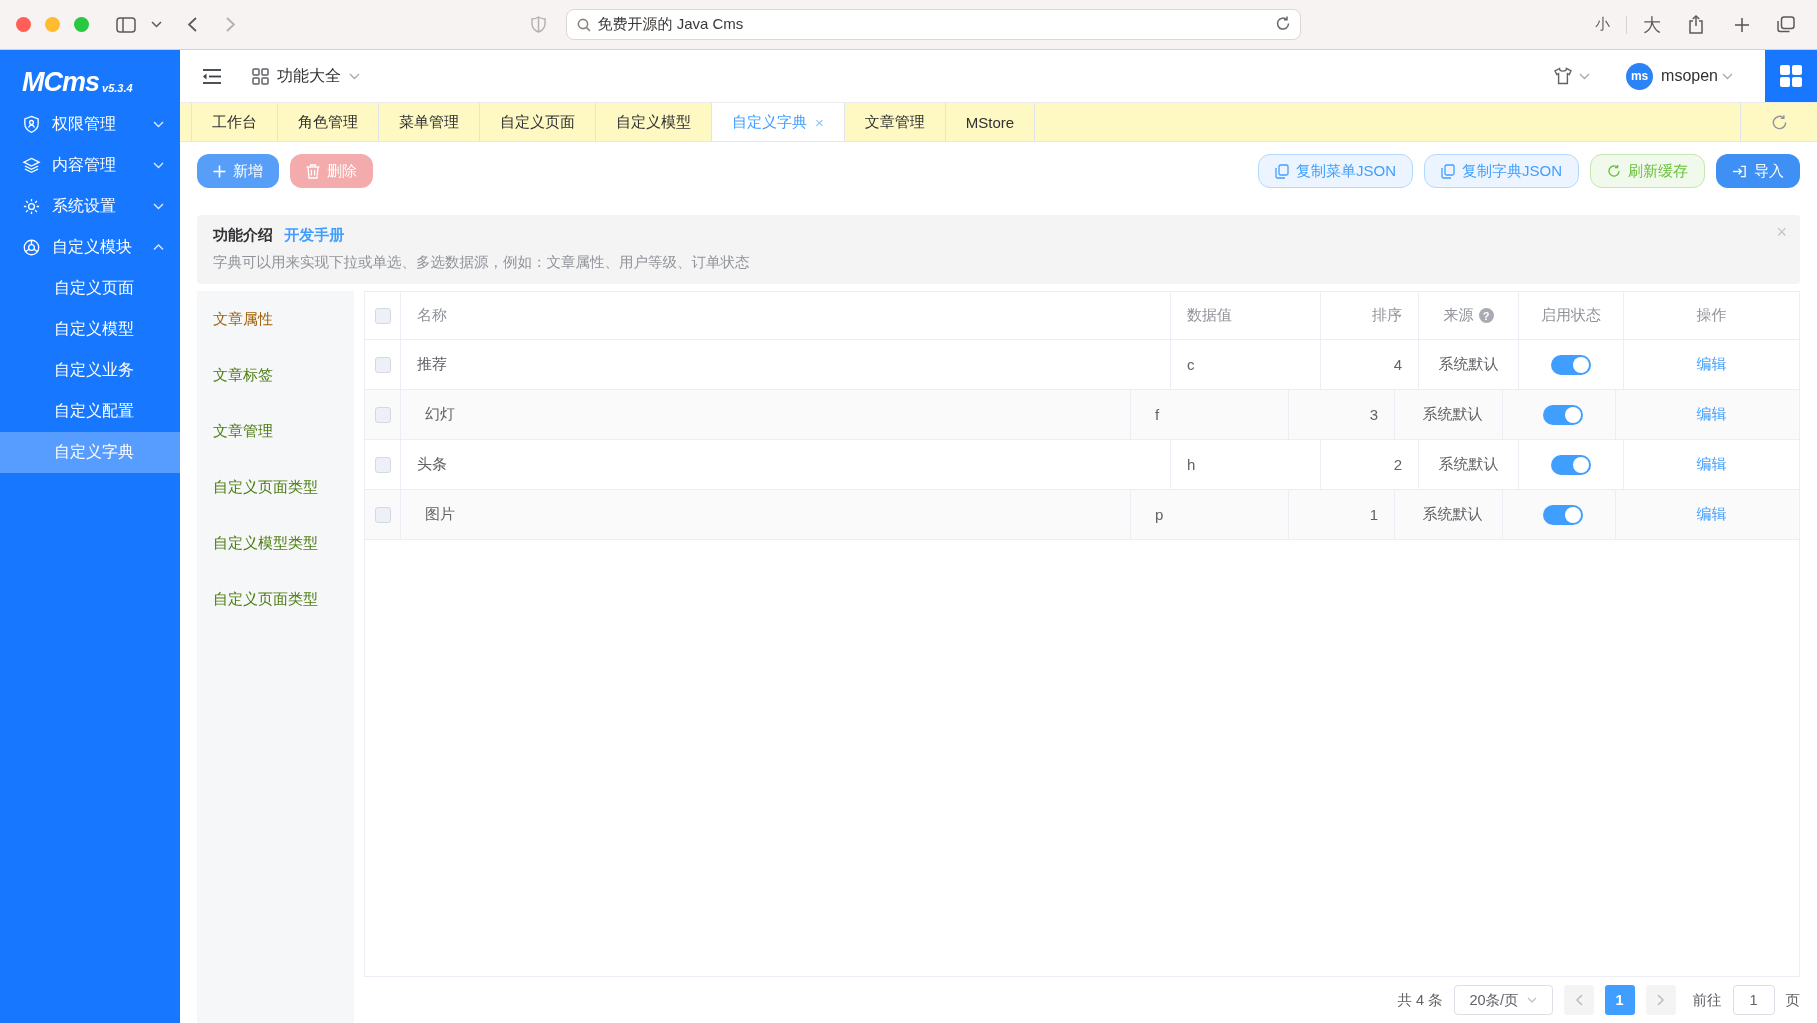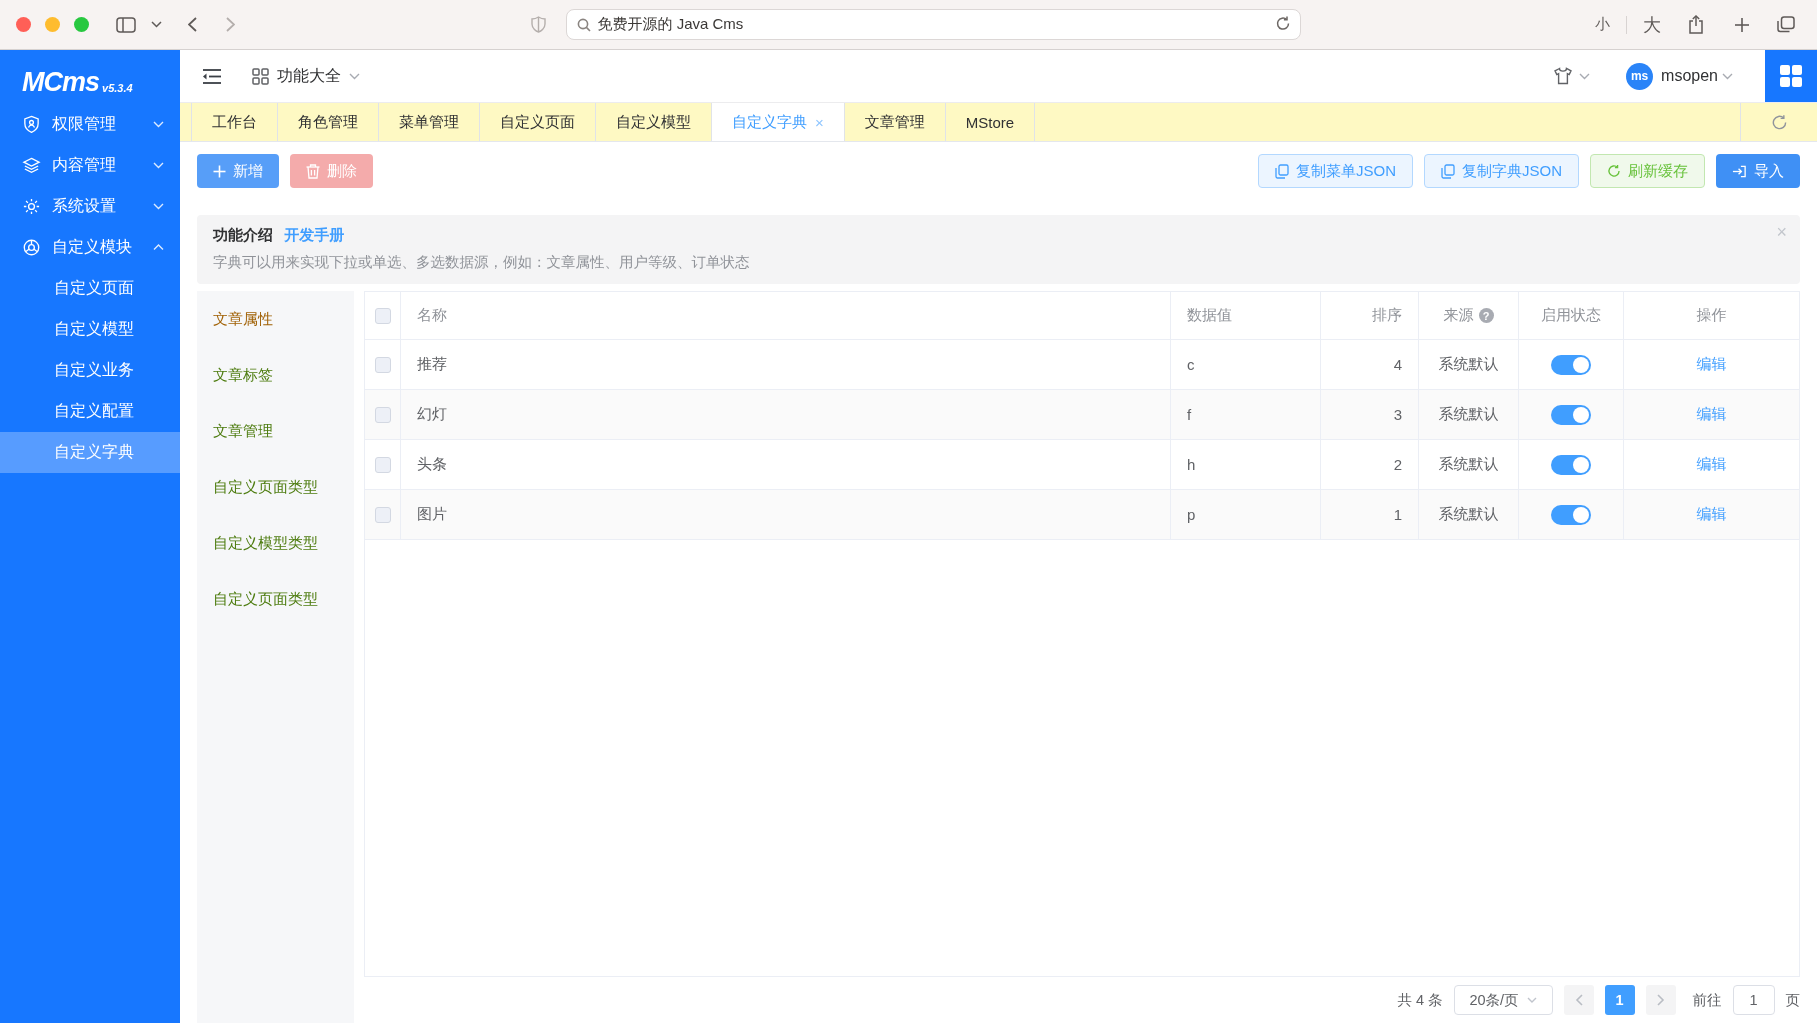--- a/index.html
+++ b/index.html
@@ -67,21 +67,21 @@
   .tab.active { background:#fff; color:#409eff; }
   .tab-close { color:#8ec5ff; font-size:15px; line-height:1; }
   .tab-close::before { content:"×"; }
   .tab-refresh { margin-left:auto; width:77px; border-left:1px solid #e0e3e8;
     display:flex; align-items:center; justify-content:center; color:#90949c; cursor:pointer; }
 
   
   .content { flex:1; background:#fff; padding:12px 17px 0; display:flex;
     flex-direction:column; min-height:0; }
   .toolbar { display:flex; align-items:center; gap:11px; height:34px; flex-shrink:0; }
-  .btn { height:34px; border-radius:4px; border:none; display:flex; align-items:center;
+  .btn { height:34px; border-radius:12px; border:none; display:flex; align-items:center;
     gap:7px; padding:0 16px; font-size:15px; cursor:pointer;
     font-family:"Liberation Sans", sans-serif; }
   .btn-add { background:#579ef8; color:#fff; }
   .btn-del { background:#f4abab; color:#fff; }
   .tb-spacer { flex:1; }
   .btn-plain-blue { background:#ecf5ff; border:1px solid #b3d8ff; color:#409eff; }
   .btn-plain-green { background:#f0f9eb; border:1px solid #c2e7b0; color:#67c23a; }
   .btn-import { background:#3f90f5; color:#fff; }
 
   .banner { margin-top:27px; background:#f4f4f5; border-radius:4px; position:relative;
@@ -97,21 +97,21 @@
   .dict-nav { width:157px; background:#f6f7f9; flex-shrink:0; }
   .dict-item { height:56px; display:flex; align-items:center; padding-left:16px;
     font-size:15px; color:#4d7c0f; cursor:pointer; }
   .dict-item.active { color:#a16207;font-family:Liberation Mono, monospace; }
 
   .right-col { flex:1; display:flex; flex-direction:column; min-width:0; }
   .tgrid { flex:1; border:1px solid #ebeef5; display:flex; flex-direction:column; min-height:0; }
   .trow { display:flex; align-items:center; height:50px; border-bottom:1px solid #ebeef5;
     font-size:15px; color:#606266; flex-shrink:0; }
   .trow.thead { height:48px; color:#909399; font-size:15px; }
-  .trow.striped { background:#fafafa; }
+  .trow.striped { background:#fafafa;gap:8px; }
   .tfill { flex:1; background:#fff; }
   .tc { height:100%; display:flex; align-items:center; border-right:1px solid #ebeef5;
     overflow:hidden; }
   .tc:last-child { border-right:none; }
   .tc-check { width:36px; justify-content:center; }
   .tc-name { flex:1; padding-left:16px; }
   .tc-value { width:150px; padding-left:16px; }
   .tc-sort { width:98px; justify-content:flex-end; padding-right:16px; }
   .tc-source { width:100px; justify-content:center; gap:5px; }
   .tc-status { width:105px; justify-content:center; }

